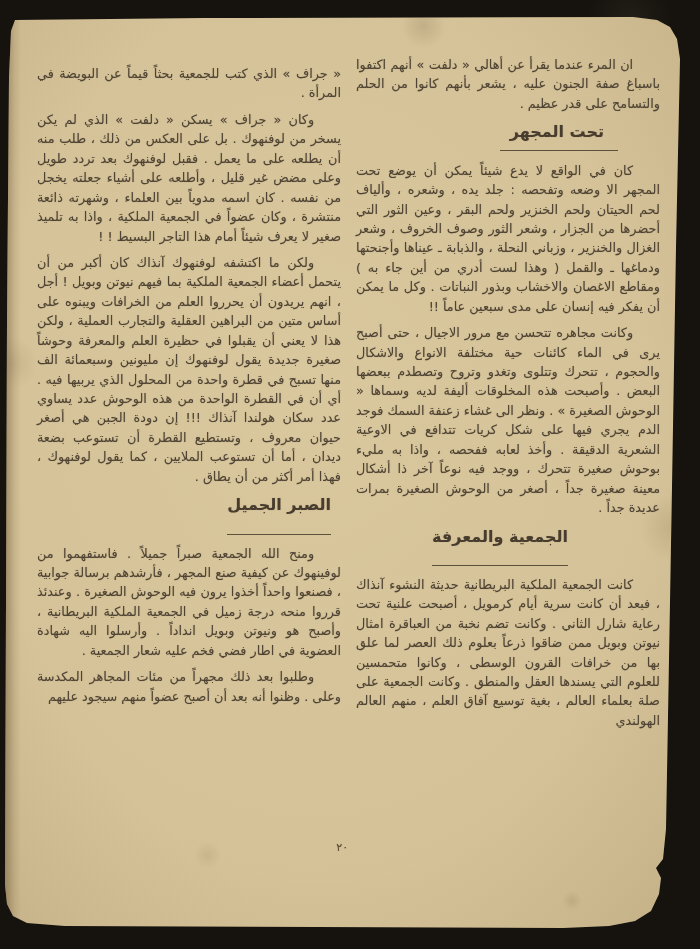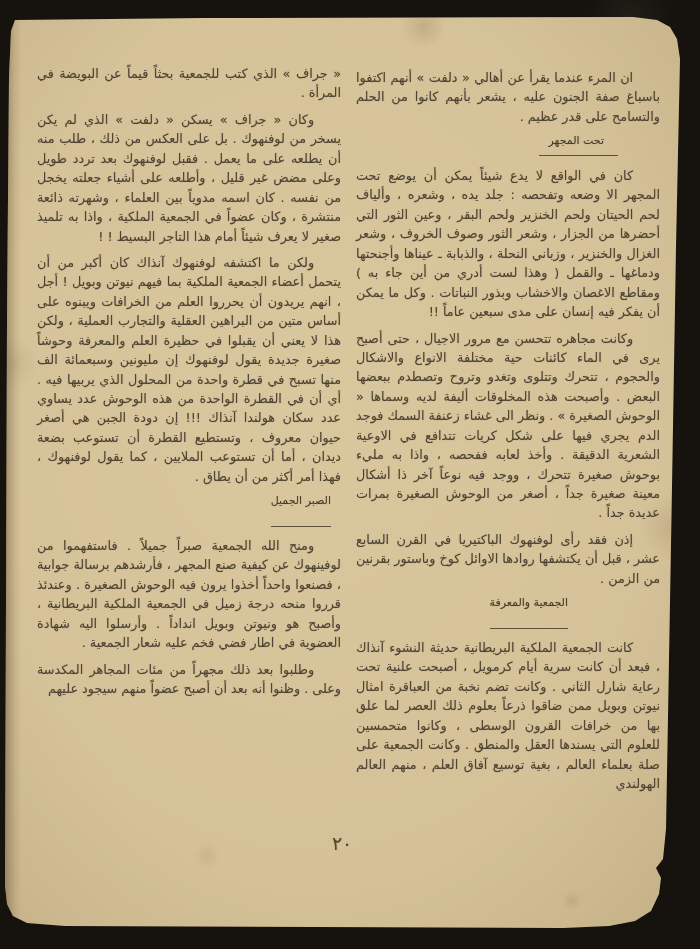--- a/index.html
+++ b/index.html
@@ -37,60 +37,59 @@
       radial-gradient(ellipse 600px 820px at 47% 45%, transparent 55%, rgba(120,92,54,.20) 100%);
   }
   .columns{
     position:relative;direction:rtl;display:flex;gap:15px;
     padding:38px 20px 0 32px;height:806px;overflow:hidden;
     color:#4f4434;
     font-size:12.8px;line-height:1.52;
     text-align:justify;
     text-shadow:0 0 1px rgba(79,68,52,.35);
   }
-  .col{flex:1 1 0;min-width:0;margin-top:13px;}
+  .col{flex:1 1 0;min-width:0;}
   .col-left{margin-top:9px;}
   .para{margin:0 0 7px 0;}
   .para.indent{text-indent:2.1em;}
   .head{
-    font-size:11px;font-weight:normal;color:#473c2d;
+    font-size:16px;font-weight:bold;color:#473c2d;
     width:max-content;max-width:90%;
     margin:4px 0 9px auto;
   }
   .head-rule{margin-right:56px;padding-bottom:1px;}
   .head-rule::after{
     content:"";display:block;height:0;
     border-bottom:1px solid rgba(71,60,45,.85);
     margin:5px -14px 0 -10px;
   }
   .head-underline{border-bottom:1px solid rgba(71,60,45,.85);padding-bottom:16px;}
   .head-society{margin-right:92px;}
   .head-patience{margin-right:10px;}
   .page-number{
     position:absolute;bottom:74px;left:50%;transform:translateX(-52%);
-    color:#57492f;font-size:19px;
+    color:#57492f;font-size:11px;
     text-shadow:0 0 1px rgba(87,73,47,.4);
   }
 </style>
 </head>
 <body>
 
 <div class="scan">
   <div class="paper">
     <div class="gutter"></div>
     <div class="stains"></div>
 
     <div class="columns">
 
       <div class="col col-right">
         <p class="para indent">ان المرء عندما يقرأ عن أهالي « دلفت » أنهم اكتفوا باسباغ صفة الجنون عليه ، يشعر بأنهم كانوا من الحلم والتسامح على قدر عظيم .</p>
         <h3 class="head head-rule">تحت المجهر</h3>
         <p class="para indent">كان في الواقع لا يدع شيئاً يمكن أن يوضع تحت المجهر الا وضعه وتفحصه : جلد يده ، وشعره ، وألياف لحم الحيتان ولحم الخنزير ولحم البقر ، وعين الثور التي أحضرها من الجزار ، وشعر الثور وصوف الخروف ، وشعر الغزال والخنزير ، وزباني النحلة ، والذبابة ـ عيناها وأجنحتها ودماغها ـ والقمل ( وهذا لست أدري من أين جاء به ) ومقاطع الاغصان والاخشاب وبذور النباتات . وكل ما يمكن أن يفكر فيه إنسان على مدى سبعين عاماً !!</p>
         <p class="para indent">وكانت مجاهره تتحسن مع مرور الاجيال ، حتى أصبح يرى في الماء كائنات حية مختلفة الانواع والاشكال والحجوم ، تتحرك وتتلوى وتغدو وتروح وتصطدم ببعضها البعض . وأصبحت هذه المخلوقات أليفة لديه وسماها « الوحوش الصغيرة » . ونظر الى غشاء زعنفة السمك فوجد الدم يجري فيها على شكل كريات تتدافع في الاوعية الشعرية الدقيقة . وأخذ لعابه ففحصه ، واذا به مليء بوحوش صغيرة تتحرك ، ووجد فيه نوعاً آخر ذا أشكال معينة صغيرة جداً ، أصغر من الوحوش الصغيرة بمرات عديدة جداً .</p>
-        <p class="para indent">إذن فقد رأى لوفنهوك الباكتيريا في القرن السابع عشر ، قبل أن يكتشفها روادها الاوائل كوخ وباستور بقرنين من الزمن .</p>
         <h3 class="head head-underline head-society">الجمعية والمعرفة</h3>
         <p class="para indent">كانت الجمعية الملكية البريطانية حديثة النشوء آنذاك ، فبعد أن كانت سرية أيام كرمويل ، أصبحت علنية تحت رعاية شارل الثاني . وكانت تضم نخبة من العباقرة امثال نيوتن وبويل ممن ضاقوا ذرعاً بعلوم ذلك العصر لما علق بها من خرافات القرون الوسطى ، وكانوا متحمسين للعلوم التي يسندها العقل والمنطق . وكانت الجمعية على صلة بعلماء العالم ، بغية توسيع آفاق العلم ، منهم العالم الهولندي</p>
       </div>
 
       <div class="col col-left">
         <p class="para">« جراف » الذي كتب للجمعية بحثاً قيماً عن البويضة في المرأة .</p>
         <p class="para indent">وكان « جراف » يسكن « دلفت » الذي لم يكن يسخر من لوفنهوك . بل على العكس من ذلك ، طلب منه أن يطلعه على ما يعمل . فقبل لوفنهوك بعد تردد طويل وعلى مضض غير قليل ، وأطلعه على أشياء جعلته يخجل من نفسه . كان اسمه مدوياً بين العلماء ، وشهرته ذائعة منتشرة ، وكان عضواً في الجمعية الملكية ، واذا به تلميذ صغير لا يعرف شيئاً أمام هذا التاجر البسيط ! !</p>
         <p class="para indent">ولكن ما اكتشفه لوفنهوك آنذاك كان أكبر من أن يتحمل أعضاء الجمعية الملكية بما فيهم نيوتن وبويل ! أجل ، انهم يريدون أن يحرروا العلم من الخرافات ويبنوه على أساس متين من البراهين العقلية والتجارب العملية ، ولكن هذا لا يعني أن يقبلوا في حظيرة العلم والمعرفة وحوشاً صغيرة جديدة يقول لوفنهوك إن مليونين وسبعمائة الف منها تسبح في قطرة واحدة من المحلول الذي يربيها فيه . أي أن في القطرة الواحدة من هذه الوحوش عدد يساوي عدد سكان هولندا آنذاك !!! إن دودة الجبن هي أصغر حيوان معروف ، وتستطيع القطرة أن تستوعب بضعة ديدان ، أما أن تستوعب الملايين ، كما يقول لوفنهوك ، فهذا أمر أكثر من أن يطاق .</p>
         <h3 class="head head-underline head-patience">الصبر الجميل</h3>
         <p class="para indent">ومنح الله الجمعية صبراً جميلاً . فاستفهموا من لوفينهوك عن كيفية صنع المجهر ، فأرشدهم برسالة جوابية ، فصنعوا واحداً أخذوا يرون فيه الوحوش الصغيرة . وعندئذ قرروا منحه درجة زميل في الجمعية الملكية البريطانية ، وأصبح هو ونيوتن وبويل انداداً . وأرسلوا اليه شهادة العضوية في اطار فضي فخم عليه شعار الجمعية .</p>

